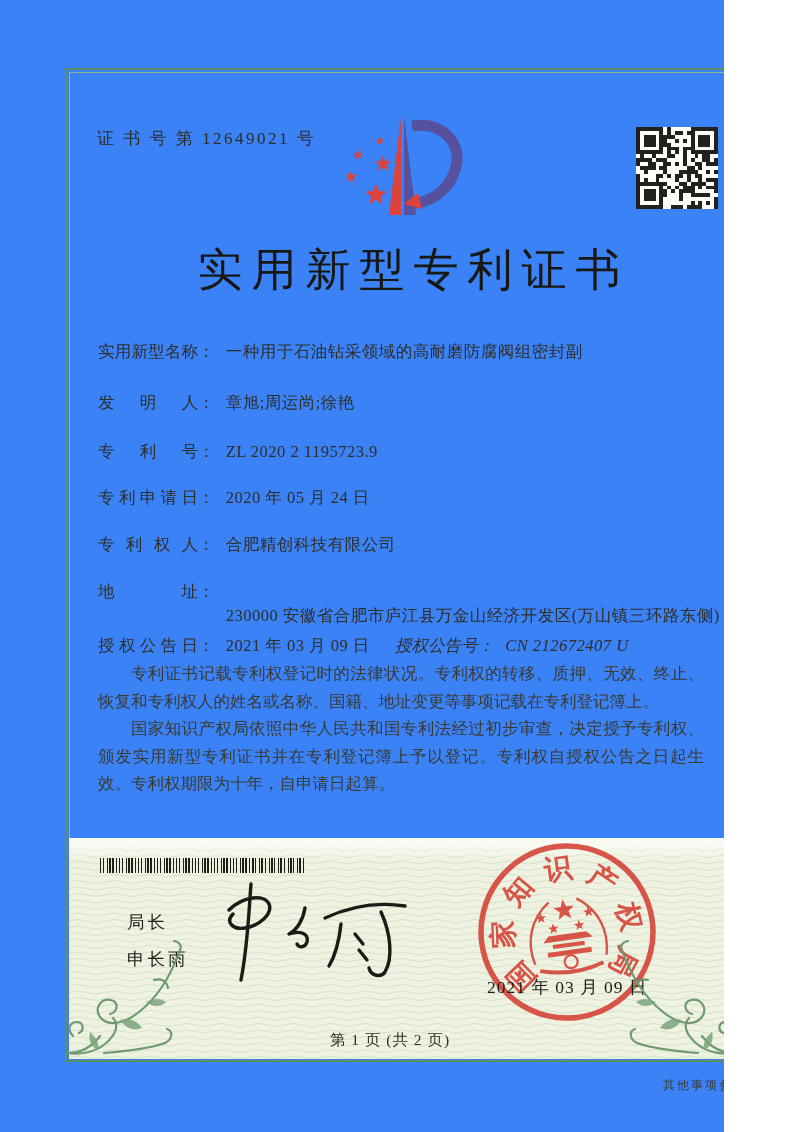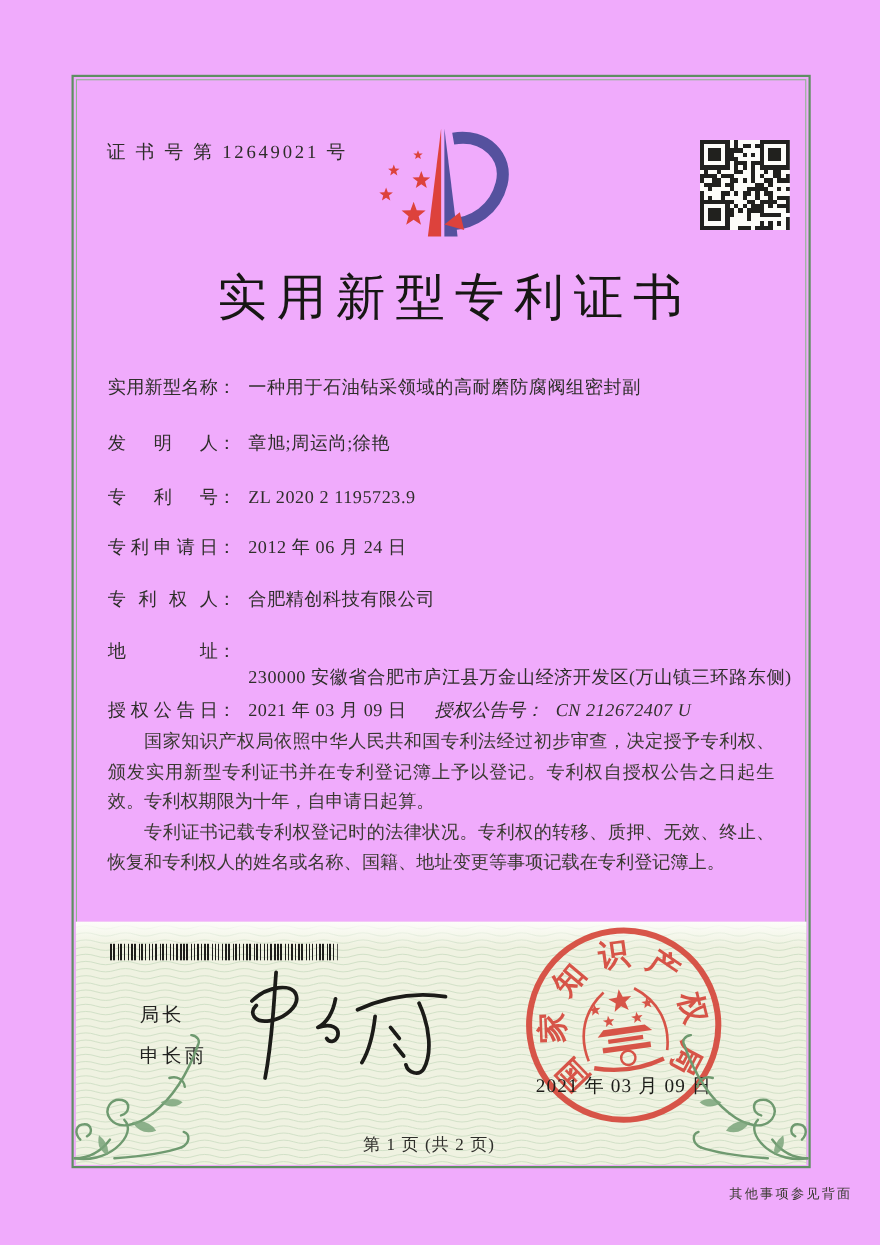--- a/index.html
+++ b/index.html
@@ -1,17 +1,17 @@
 <!DOCTYPE html>
 <html><head>
 <meta charset="utf-8">
 <style>
   * { margin:0; padding:0; box-sizing:border-box; }
   body { background:#ffffff; font-family:"Liberation Serif","DejaVu Serif",serif; }
-  .page { position:relative; width:800px; height:1132px; background:#f0abfc; overflow:hidden; }
+  .page { position:relative; width:724px; height:1132px; background:#3b82f6; overflow:hidden; }
 
   
   .frame { position:absolute; left:65px; top:68px; width:672px; height:994px;
            border:2.5px solid #5e8f62; }
   .frame-inner { position:absolute; inset:2px; border:1px solid #8fb491; }
 
   
   .band { position:absolute; left:69px; top:838px; width:664px; height:221px;
           background:#eff2e1; }
   .band-fade { position:absolute; left:0; top:0; width:100%; height:22px;
@@ -343,21 +343,21 @@
   <div class="field" style="top:389px">
     <span class="flabel">发明人</span><span class="fcolon">：</span>
     <span class="fvalue">章旭;周运尚;徐艳</span>
   </div>
   <div class="field" style="top:438px">
     <span class="flabel">专利号</span><span class="fcolon">：</span>
     <span class="fvalue">ZL 2020 2 1195723.9</span>
   </div>
   <div class="field" style="top:484px">
     <span class="flabel">专利申请日</span><span class="fcolon">：</span>
-    <span class="fvalue">2012 年 06 月 24 日</span>
+    <span class="fvalue">2020 年 05 月 24 日</span>
   </div>
   <div class="field" style="top:531px">
     <span class="flabel">专利权人</span><span class="fcolon">：</span>
     <span class="fvalue">合肥精创科技有限公司</span>
   </div>
   <div class="field" style="top:578px">
     <span class="flabel">地址</span><span class="fcolon">：</span>
     <span class="fvalue addr-value">230000 安徽省合肥市庐江县万金山经济开发区(万山镇三环路东侧)</span>
   </div>
   <div class="field" style="top:632px; width:606px">
@@ -365,22 +365,22 @@
       <span class="flabel">授权公告日</span><span class="fcolon">：</span>
       <span class="fvalue">2021 年 03 月 09 日</span>
     </span>
     <span class="pair2">
       <span>授权公告号</span><span>：</span>
       <span class="fvalue">CN 212672407 U</span>
     </span>
   </div>
 
   <div class="paragraphs">
+    <p>专利证书记载专利权登记时的法律状况。专利权的转移、质押、无效、终止、恢复和专利权人的姓名或名称、国籍、地址变更等事项记载在专利登记簿上。</p>
     <p>国家知识产权局依照中华人民共和国专利法经过初步审查，决定授予专利权、颁发实用新型专利证书并在专利登记簿上予以登记。专利权自授权公告之日起生效。专利权期限为十年，自申请日起算。</p>
-    <p>专利证书记载专利权登记时的法律状况。专利权的转移、质押、无效、终止、恢复和专利权人的姓名或名称、国籍、地址变更等事项记载在专利登记簿上。</p>
   </div>
 
   <div class="barcode"></div>
 
   <div class="signer">
     <div>局长</div>
     <div>申长雨</div>
   </div>
 
   <svg class="signature" width="200" height="108" viewBox="0 0 200 108">

